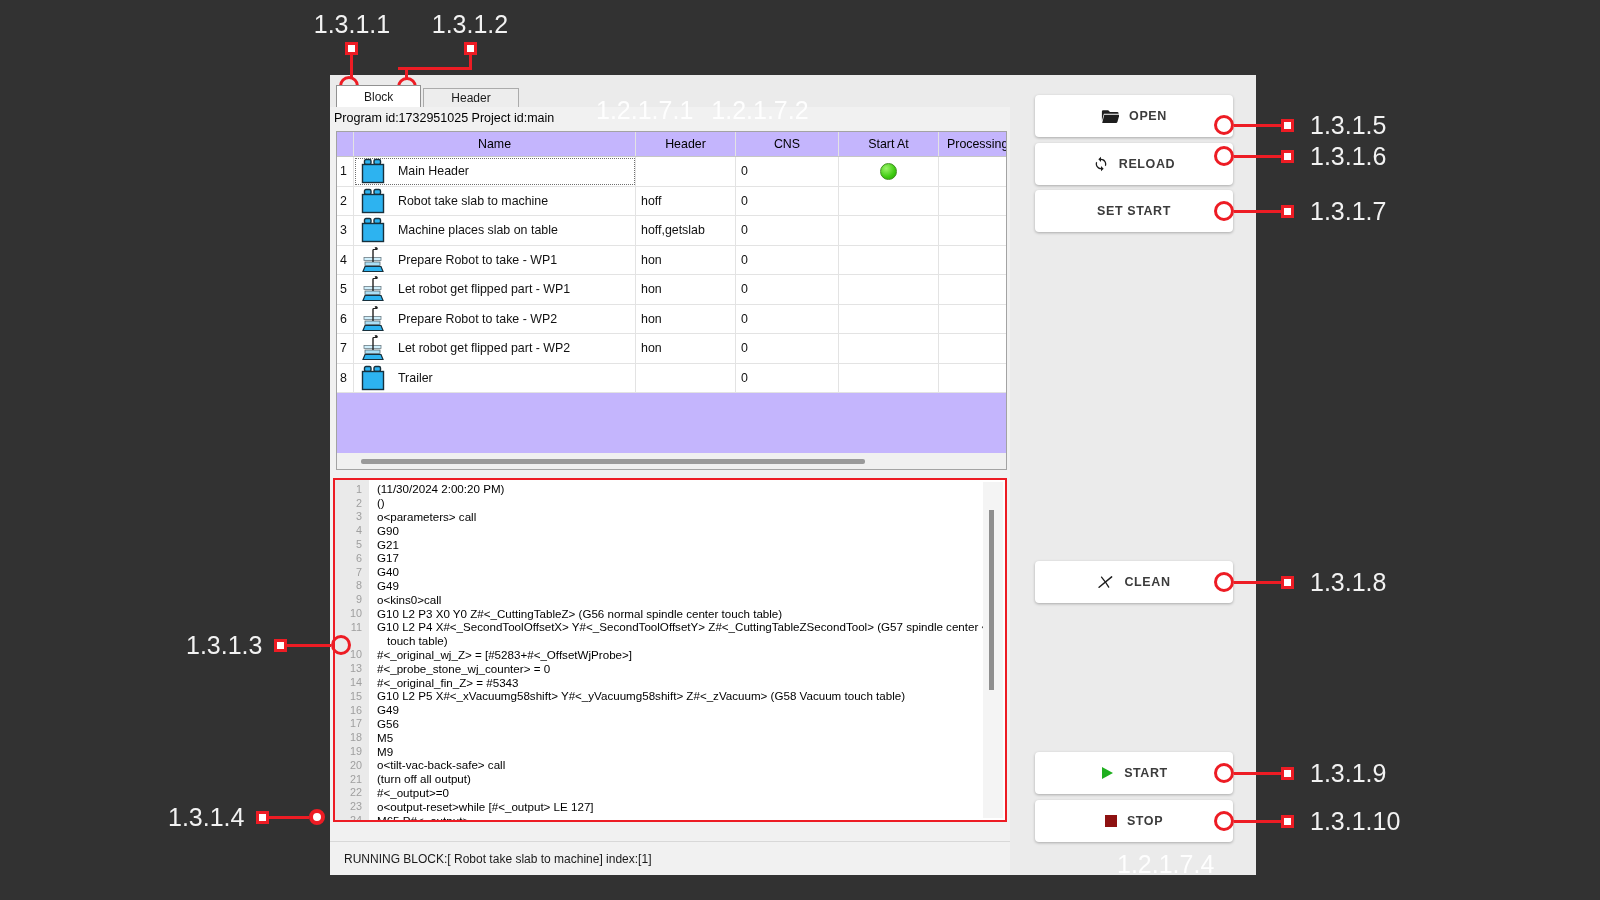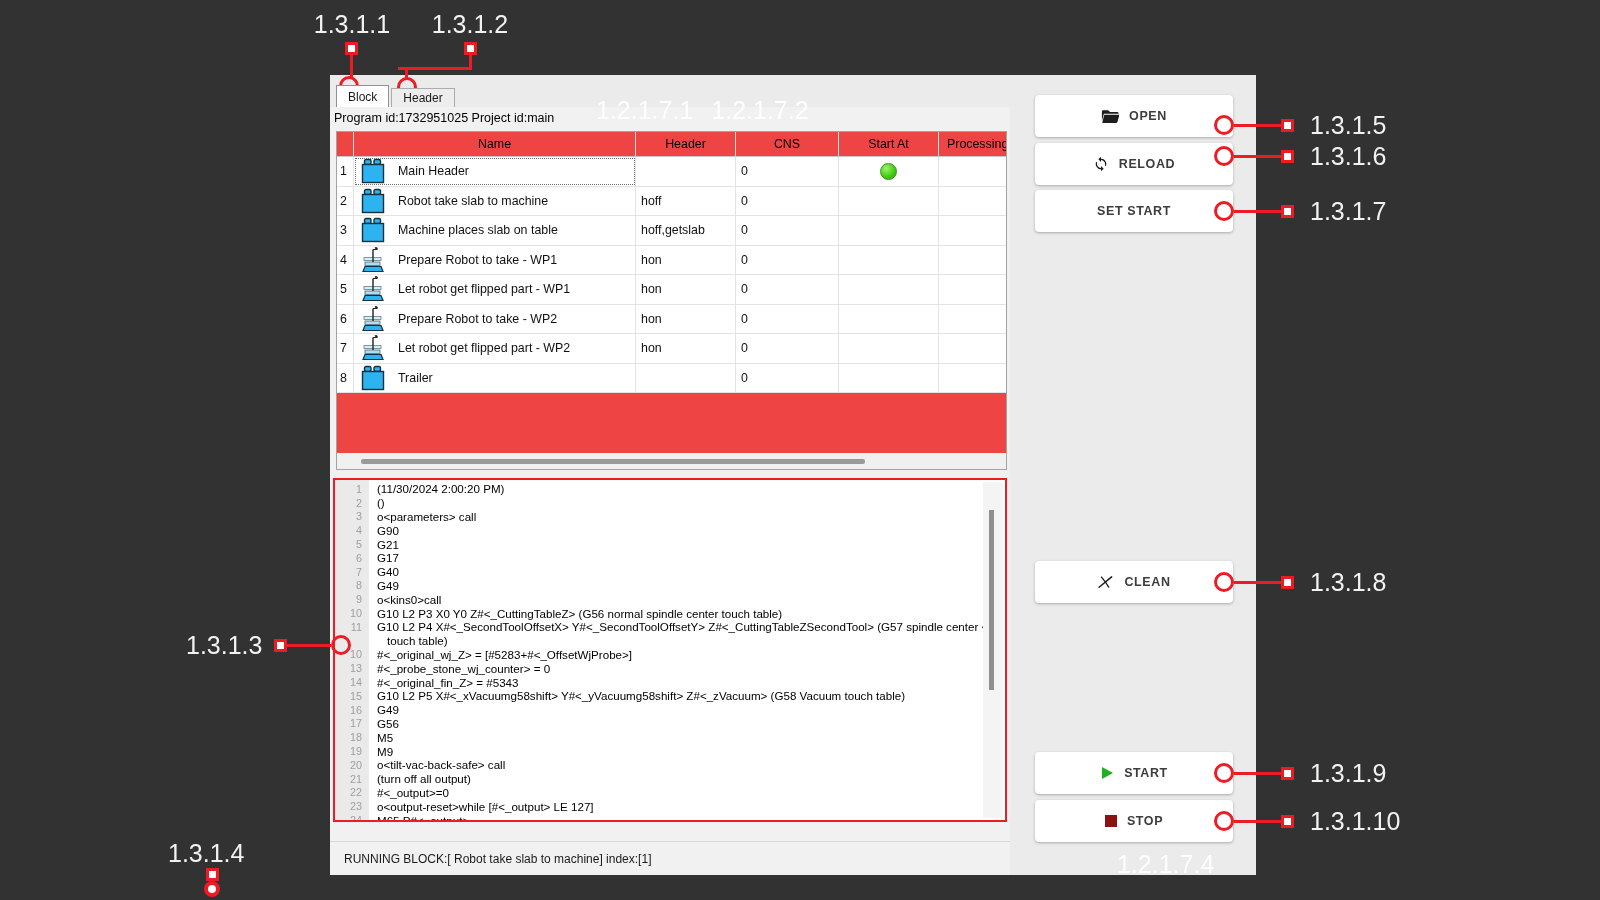--- a/index.html
+++ b/index.html
@@ -6,28 +6,28 @@
   html,body { width:1600px; height:900px; overflow:hidden; }
   body { font-family:"Liberation Sans", sans-serif; }
   #page { position:relative; width:1600px; height:900px; background:#323232; }
 
   
   #window { position:absolute; left:330px; top:75px; width:926px; height:800px; background:#ebebeb; }
   #content-left { position:absolute; left:330px; top:107px; width:680px; height:734px; background:#f1f1f1; }
 
   
   #tabstrip { position:absolute; left:336px; top:85px; height:22px; display:flex; align-items:flex-end; z-index:3; }
-  .tab { font-size:12px; color:#1a1a1a; padding:0 11px; display:flex; align-items:center; }
+  .tab { font-size:12px; color:#1a1a1a; padding:0 27px; display:flex; align-items:center; }
   .tab.active { background:#fff; border:1px solid #919191; border-bottom:none; height:22px; z-index:2; }
   .tab.inactive { background:#ededed; border:1px solid #ababab; border-bottom:none; height:19px; margin-left:2px; }
 
   #program-info { position:absolute; left:334px; top:111px; font-size:12.5px; color:#000; }
 
   
-  #table-widget { position:absolute; left:336px; top:131px; width:671px; height:339px; background:#ef4444; border:1px solid #a3a3a3; overflow:hidden; }
+  #table-widget { position:absolute; left:336px; top:131px; width:671px; height:339px; background:#c4b5fd; border:1px solid #a3a3a3; overflow:hidden; }
   .trow { display:flex; width:669px; }
   .thead { height:25px; border-bottom:1px solid #c6c6c6; }
   .tbody-row { height:29.5px; border-bottom:1px solid #e3e3e3; background:#fff; }
   .cell { border-right:1px solid #e3e3e3; display:flex; align-items:center; overflow:hidden; white-space:nowrap; }
   .cell:last-child { border-right:none; }
   .c-num  { width:17px; font-size:11.5px; color:#222; justify-content:flex-start; padding-left:3px; }
   .c-name { width:282px; padding-left:6px; }
   .c-header { width:100px; padding-left:5px; }
   .c-cns  { width:103px; padding-left:5px; }
   .c-start{ width:100px; justify-content:center; }
@@ -443,21 +443,21 @@
   <div class="abs a-line" style="left:398px;top:67px;width:74px;height:3px;"></div>
   <div class="abs a-line" style="left:405px;top:67px;width:3px;height:12px;"></div>
   <div class="abs a-circle" style="left:397px;top:77px;"></div>
 
   <div class="anno-l" style="left:186px;top:631px;">
     <span class="a-label">1.3.1.3</span>
     <span class="a-sq"></span>
     <span class="a-line" style="width:44px;"></span>
     <span class="a-circle"></span>
   </div>
-  <div class="anno-l" style="left:168px;top:839px;flex-direction:column;">
+  <div class="anno-l" style="left:168px;top:803px;">
     <span class="a-label">1.3.1.4</span>
     <span class="a-sq"></span>
     <span class="a-line" style="width:40px;"></span>
     <span class="a-circle filled"></span>
   </div>
 
   <div class="anno-r" style="top:106px;margin-top:9px;">
     <span class="a-circle"></span>
       <span class="a-line"></span>
       <span class="a-sq"></span>

